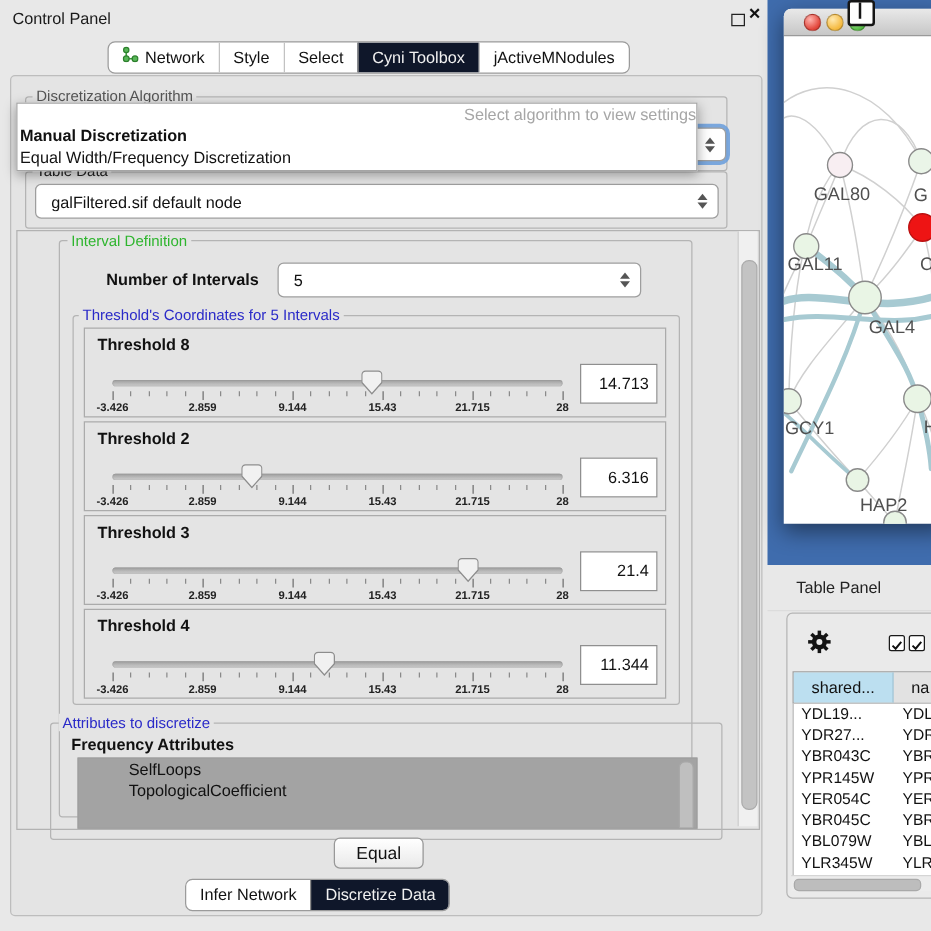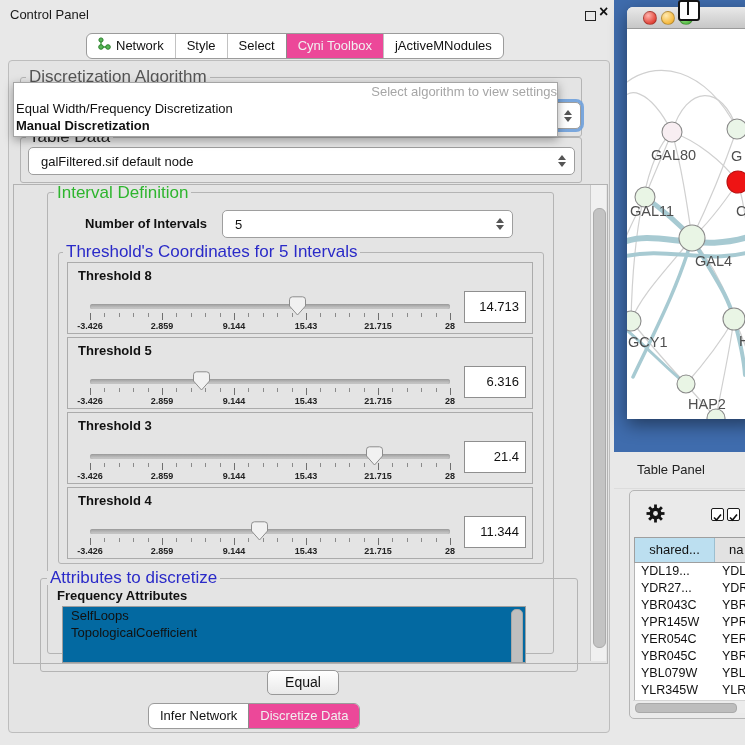--- a/index.html
+++ b/index.html
@@ -9,27 +9,27 @@
 
   
   .cp-title{left:10px;top:7px;font-size:13px;color:#1a1a1a;}
   .float-ic{left:585px;top:11px;width:9px;height:8px;border:1.5px solid #222;}
   .close-ic{left:599px;top:3px;font-size:16px;font-weight:bold;color:#111;}
 
   .tabbar{left:86px;top:33px;display:flex;background:#fff;border:1px solid #9b9b9b;
           border-radius:6px;overflow:hidden;height:24px;line-height:24px;font-size:13px;}
   .tabbar .tab{padding:0 11px;display:flex;align-items:center;gap:5px;color:#111;border-left:1px solid #c2c2c2;white-space:nowrap;}
   .tabbar .tab:first-child{border-left:none;}
-  .tabbar .tab.sel{background:#ec4899;color:#f1f1f1;border-left-color:#8b8b8b;justify-content:center;}
+  .tabbar .tab.sel{background:#0f172a;color:#f1f1f1;border-left-color:#8b8b8b;justify-content:center;}
 
   .outer-panel{left:8px;top:60px;width:600px;height:671px;background:#e4e4e4;
                border:1px solid #bdbdbd;border-radius:4px;}
 
   .groupbox{border:1px solid #b4b4b4;border-radius:3px;}
-  .legend{position:absolute;font-size:17px;background:#e4e4e4;padding:0 3px;line-height:14px;}
+  .legend{position:absolute;font-size:12px;background:#e4e4e4;padding:0 3px;line-height:14px;}
 
   .algo-group{left:20px;top:77px;width:560px;height:58px;}
   .algo-legend{left:26px;top:70px;color:#555;}
 
   .combo{background:#fff;border:1px solid #9e9e9e;border-radius:5px;font-size:13px;
          display:flex;align-items:center;}
   .combo .val{padding-left:12px;flex:1;white-space:nowrap;overflow:hidden;}
   .spin{display:flex;flex-direction:column;gap:2px;margin-right:8px;}
   .tri-up{width:0;height:0;border-left:4px solid transparent;border-right:4px solid transparent;border-bottom:5px solid #555;}
   .tri-dn{width:0;height:0;border-left:4px solid transparent;border-right:4px solid transparent;border-top:5px solid #555;}
@@ -69,21 +69,21 @@
   .tick{position:absolute;width:1px;height:4px;background:#8a8a8a;top:0;}
   .tick.major{height:7px;background:#6f6f6f;}
   .tick-label{position:absolute;top:58px;font-size:9px;font-weight:bold;color:#222;transform:translateX(-50%);white-space:nowrap;}
   .thr-thumb{position:absolute;top:33px;width:17px;height:20px;}
   .thr-value{position:absolute;left:396px;top:28px;width:54px;height:30px;background:#fff;
              border:1px solid #8f8f8f;font-size:13px;line-height:30px;text-align:right;padding-right:6px;}
 
   .attr-group{left:40px;top:578px;width:536px;height:92px;}
   .attr-legend{left:47px;top:571px;color:#2a2ac8;}
   .attr-sub{left:57px;top:588px;font-size:13px;font-weight:bold;}
-  .attr-list{left:62px;top:606px;width:462px;height:55px;background:#0369a1;border:1px solid #9e9e9e;overflow:hidden;}
+  .attr-list{left:62px;top:606px;width:462px;height:55px;background:#a3a3a3;border:1px solid #9e9e9e;overflow:hidden;padding-left:32px;}
   .list-item{font-size:13px;line-height:17px;padding-left:8px;white-space:nowrap;}
   .attr-list .lsb{position:absolute;right:2px;top:2px;width:10px;height:62px;border-radius:5px;
                   background:#bfbfbf;border:1px solid #a8a8a8;}
 
   .apply-btn{left:267px;top:670px;width:70px;height:23px;background:linear-gradient(#ffffff,#e9e9e9);
              border:1px solid #989898;border-radius:5px;font-size:14px;text-align:center;line-height:22px;}
 
   .bottom-tabbar{left:148px;top:703px;z-index:5;}
 
   
@@ -227,21 +227,21 @@
         <span class="tick-label" style="left: 166px;">9.144</span>
         <span class="tick-label" style="left: 238px;">15.43</span>
         <span class="tick-label" style="left: 310px;">21.715</span>
         <span class="tick-label" style="left: 382px;">28</span>
         <div class="thr-thumb" style="left: 221.291px;"><svg width="17" height="20">
             <path d="M3.5,0.8 h10 a3,3 0 0 1 3,3 v6.2 L8.5,19 L0.5,10 V3.8 a3,3 0 0 1 3,-3 Z" fill="#f1f1f1" stroke="#8d8d8d"></path>
           </svg></div>
         <div class="thr-value">14.713</div>
       </div>
       <div class="thr-panel" style="top: 84px;">
-        <div class="thr-label">Threshold 5</div>
+        <div class="thr-label">Threshold 2</div>
         <div class="thr-track"></div>
         <div class="thr-ticks">
           <span class="tick major" style="left: 0%;"></span>
           <span class="tick" style="left: 4%;"></span>
           <span class="tick" style="left: 8%;"></span>
           <span class="tick" style="left: 12%;"></span>
           <span class="tick" style="left: 16%;"></span>
           <span class="tick major" style="left: 20%;"></span>
           <span class="tick" style="left: 24%;"></span>
           <span class="tick" style="left: 28%;"></span>
@@ -506,17 +506,17 @@
         </div>
       </div>
   </div>
   <div class="abs hsb">
       <span class="thumb"></span>
     </div>
 
   <div class="abs popup">
     <div class="ph">Select algorithm to view settings</div>
     <div id="popup-options">
+        <div class="popup-option bold">Manual Discretization</div>
         <div class="popup-option">Equal Width/Frequency Discretization</div>
-        <div class="popup-option bold">Manual Discretization</div>
       </div>
   </div>
 </div>
 
 </body></html>

